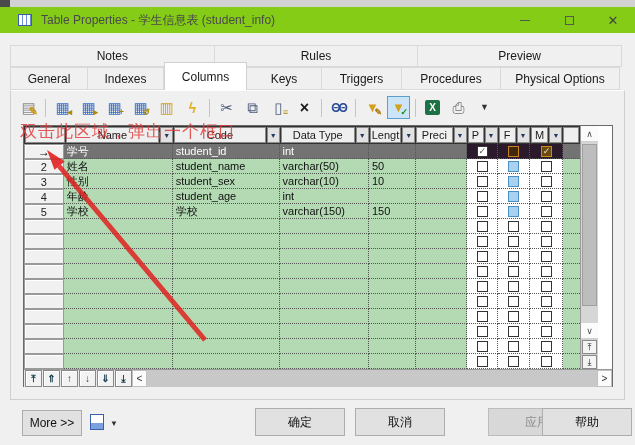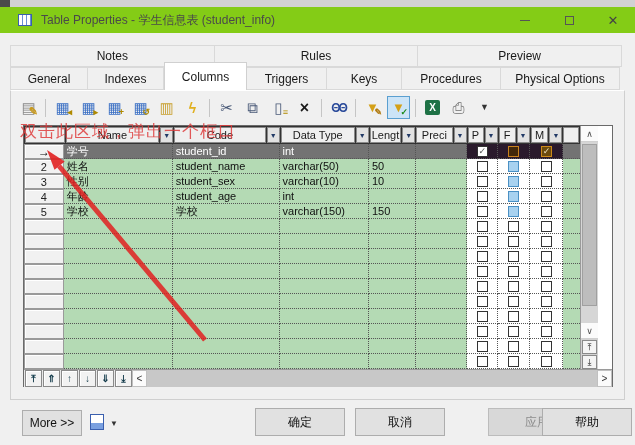--- a/index.html
+++ b/index.html
@@ -135,22 +135,22 @@
 
   <div class="tabs1" id="tabs1" data-name="tab-row-secondary">
       <div class="tab" data-name="tab-notes">Notes</div>
       <div class="tab" data-name="tab-rules">Rules</div>
       <div class="tab" data-name="tab-preview">Preview</div>
     </div>
   <div class="tabs2" id="tabs2" data-name="tab-row-primary">
       <div class="tab" data-name="tab-general" style="width: 78px;">General</div>
       <div class="tab" data-name="tab-indexes" style="width: 76px;">Indexes</div>
       <div class="tab active" data-name="tab-columns" style="width: 83px;">Columns</div>
+      <div class="tab" data-name="tab-keys" style="width: 75px;">Keys</div>
       <div class="tab" data-name="tab-triggers" style="width: 80px;">Triggers</div>
-      <div class="tab" data-name="tab-keys" style="width: 75px;">Keys</div>
       <div class="tab" data-name="tab-procedures" style="width: 99px;">Procedures</div>
       <div class="tab" data-name="tab-physical-options" style="width: 119px;">Physical Options</div>
     </div>
 
   <div class="panel" data-name="columns-panel">
     <div class="toolbar" id="toolbar" data-name="grid-toolbar">
         <div class="tb-btn" data-name="edit-properties-icon">
           <span class="base" data-name="edit-properties-icon-glyph">▤</span>
           <span class="badge" data-name="edit-properties-icon-badge">✎</span>
         </div>

